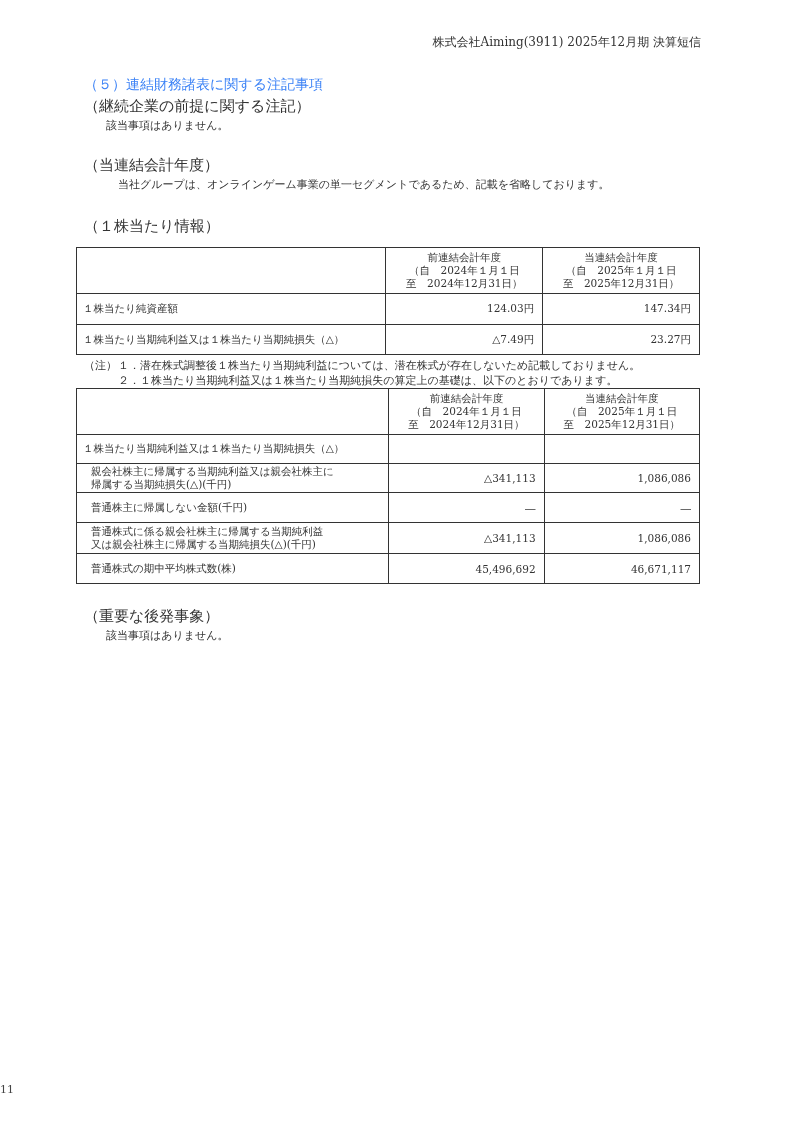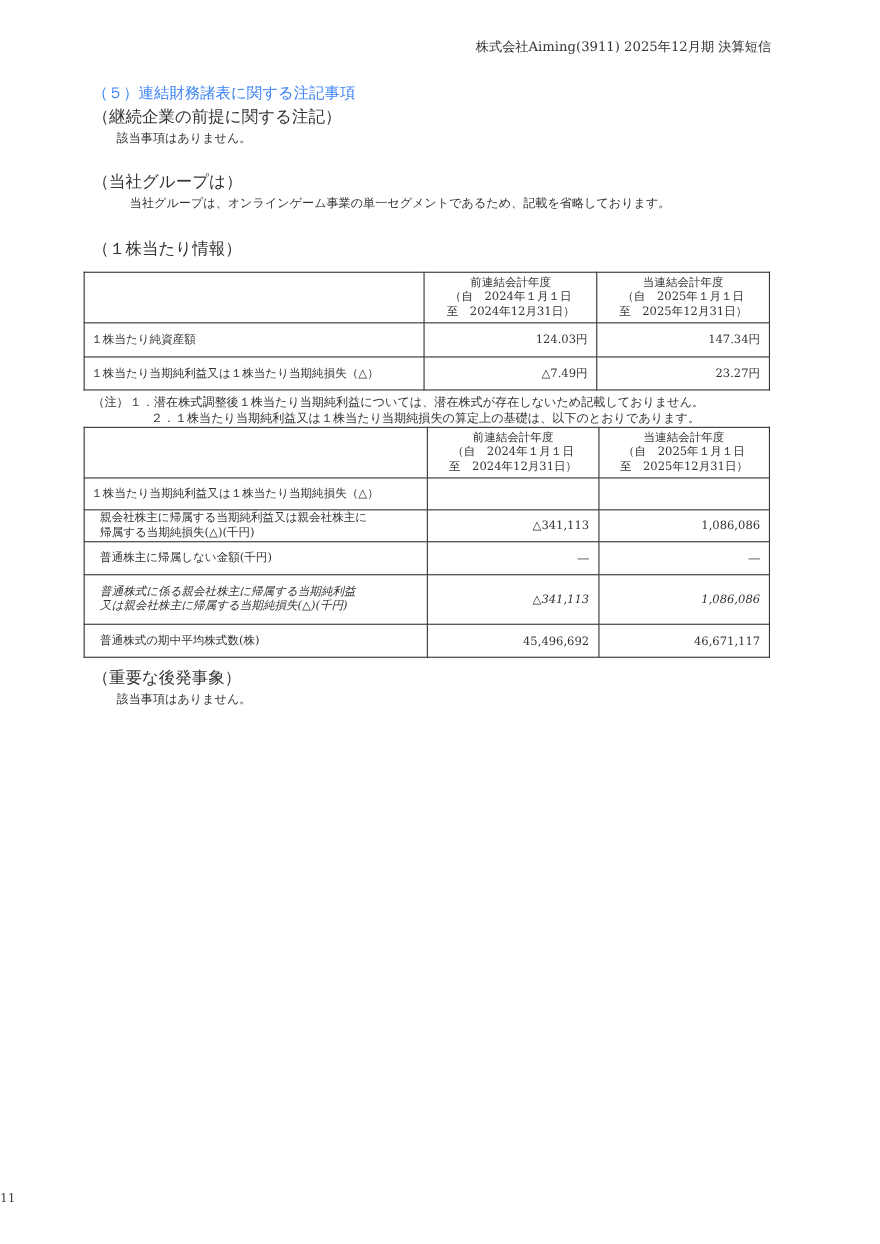--- a/index.html
+++ b/index.html
@@ -28,21 +28,21 @@
 </head>
 <body>
 
 <div class="abs header">株式会社Aiming(3911) 2025年12月期 決算短信</div>
 
 <div class="abs sec-title">（５）連結財務諸表に関する注記事項</div>
 
 <div class="abs sub" style="left:84px; top:97px;">（継続企業の前提に関する注記）</div>
 <div class="abs body-text" style="left:106px; top:118px;">該当事項はありません。</div>
 
-<div class="abs sub" style="left:84px; top:156px;">（当社グループは）</div>
+<div class="abs sub" style="left:84px; top:156px;">（当連結会計年度）</div>
 <div class="abs body-text" style="left:106px; top:177px;margin-left:12px;">当社グループは、オンラインゲーム事業の単一セグメントであるため、記載を省略しております。</div>
 
 <div class="abs sub" style="left:84px; top:217px;">（１株当たり情報）</div>
 
 <table class="fin" style="top:247px;">
   <tbody>
       <tr style="height:46px;">
     <td class="label"></td>
     <td class="hdr">
       <span class="hdr-line">前連結会計年度</span>
@@ -63,21 +63,21 @@
   <tr style="height:30px;">
     <td class="label">１株当たり当期純利益又は１株当たり当期純損失（△）</td>
     <td class="num">△7.49円</td>
     <td class="num">23.27円</td>
   </tr>
 </tbody>
   </table>
 
 <div class="abs body-text" style="left:84px; top:358px;">（注）</div>
 <div class="abs body-text" style="left:118px; top:358px;">１．潜在株式調整後１株当たり当期純利益については、潜在株式が存在しないため記載しておりません。</div>
-<div class="abs body-text" style="left:118px; top:373px;margin-left:19px;">２．１株当たり当期純利益又は１株当たり当期純損失の算定上の基礎は、以下のとおりであります。</div>
+<div class="abs body-text" style="left:118px; top:373px;">２．１株当たり当期純利益又は１株当たり当期純損失の算定上の基礎は、以下のとおりであります。</div>
 
 <table class="fin" style="top:388px;">
   <tbody>
       <tr style="height:46px;">
     <td class="label"></td>
     <td class="hdr">
       <span class="hdr-line">前連結会計年度</span>
       <span class="hdr-line">（自　2024年１月１日</span>
       <span class="hdr-line">至　2024年12月31日）</span>
     </td>
@@ -98,21 +98,21 @@
       <span class="hdr-line">帰属する当期純損失(△)(千円)</span>
     </td>
     <td class="num">△341,113</td>
     <td class="num">1,086,086</td>
   </tr>
   <tr style="height:30px;margin-left:40px;">
     <td class="label indent">普通株主に帰属しない金額(千円)</td>
     <td class="num">―</td>
     <td class="num">―</td>
   </tr>
-  <tr style="height:45px;font-style:italic;">
+  <tr style="height:31px;">
     <td class="label indent">
       <span class="hdr-line">普通株式に係る親会社株主に帰属する当期純利益</span>
       <span class="hdr-line">又は親会社株主に帰属する当期純損失(△)(千円)</span>
     </td>
     <td class="num">△341,113</td>
     <td class="num">1,086,086</td>
   </tr>
   <tr style="height:30px;">
     <td class="label indent">普通株式の期中平均株式数(株)</td>
     <td class="num">45,496,692</td>

